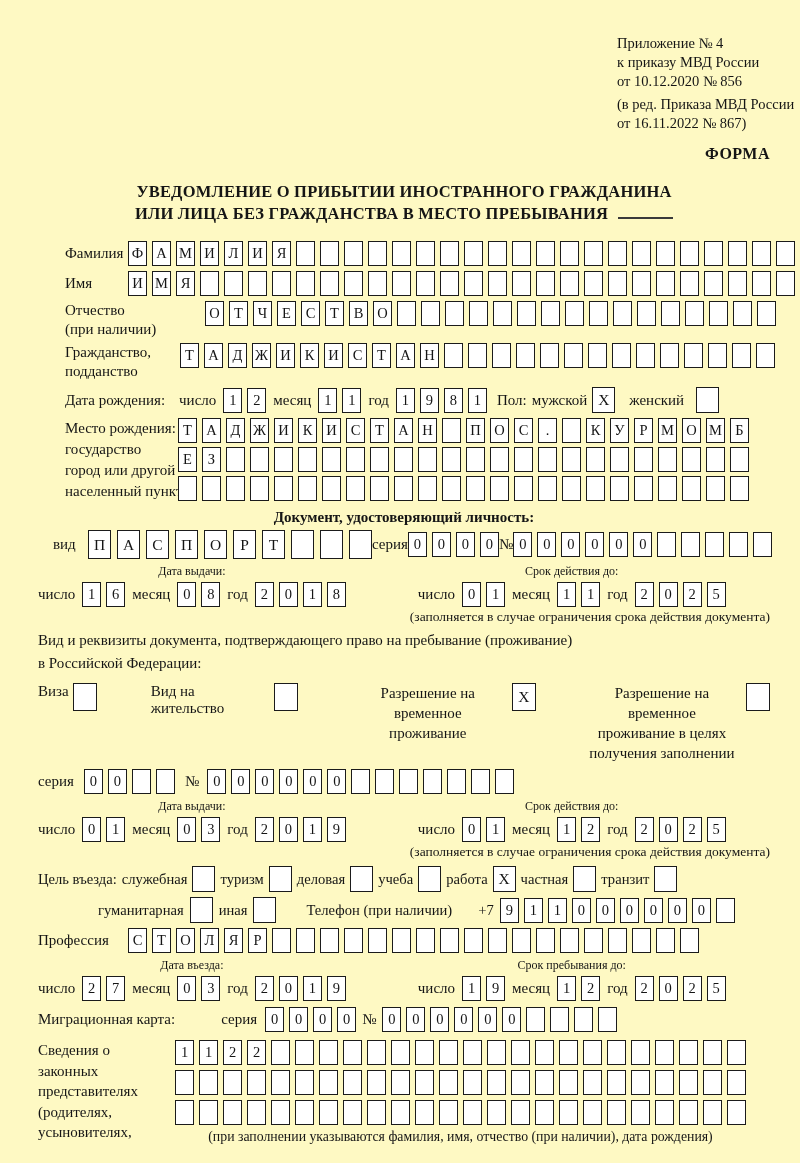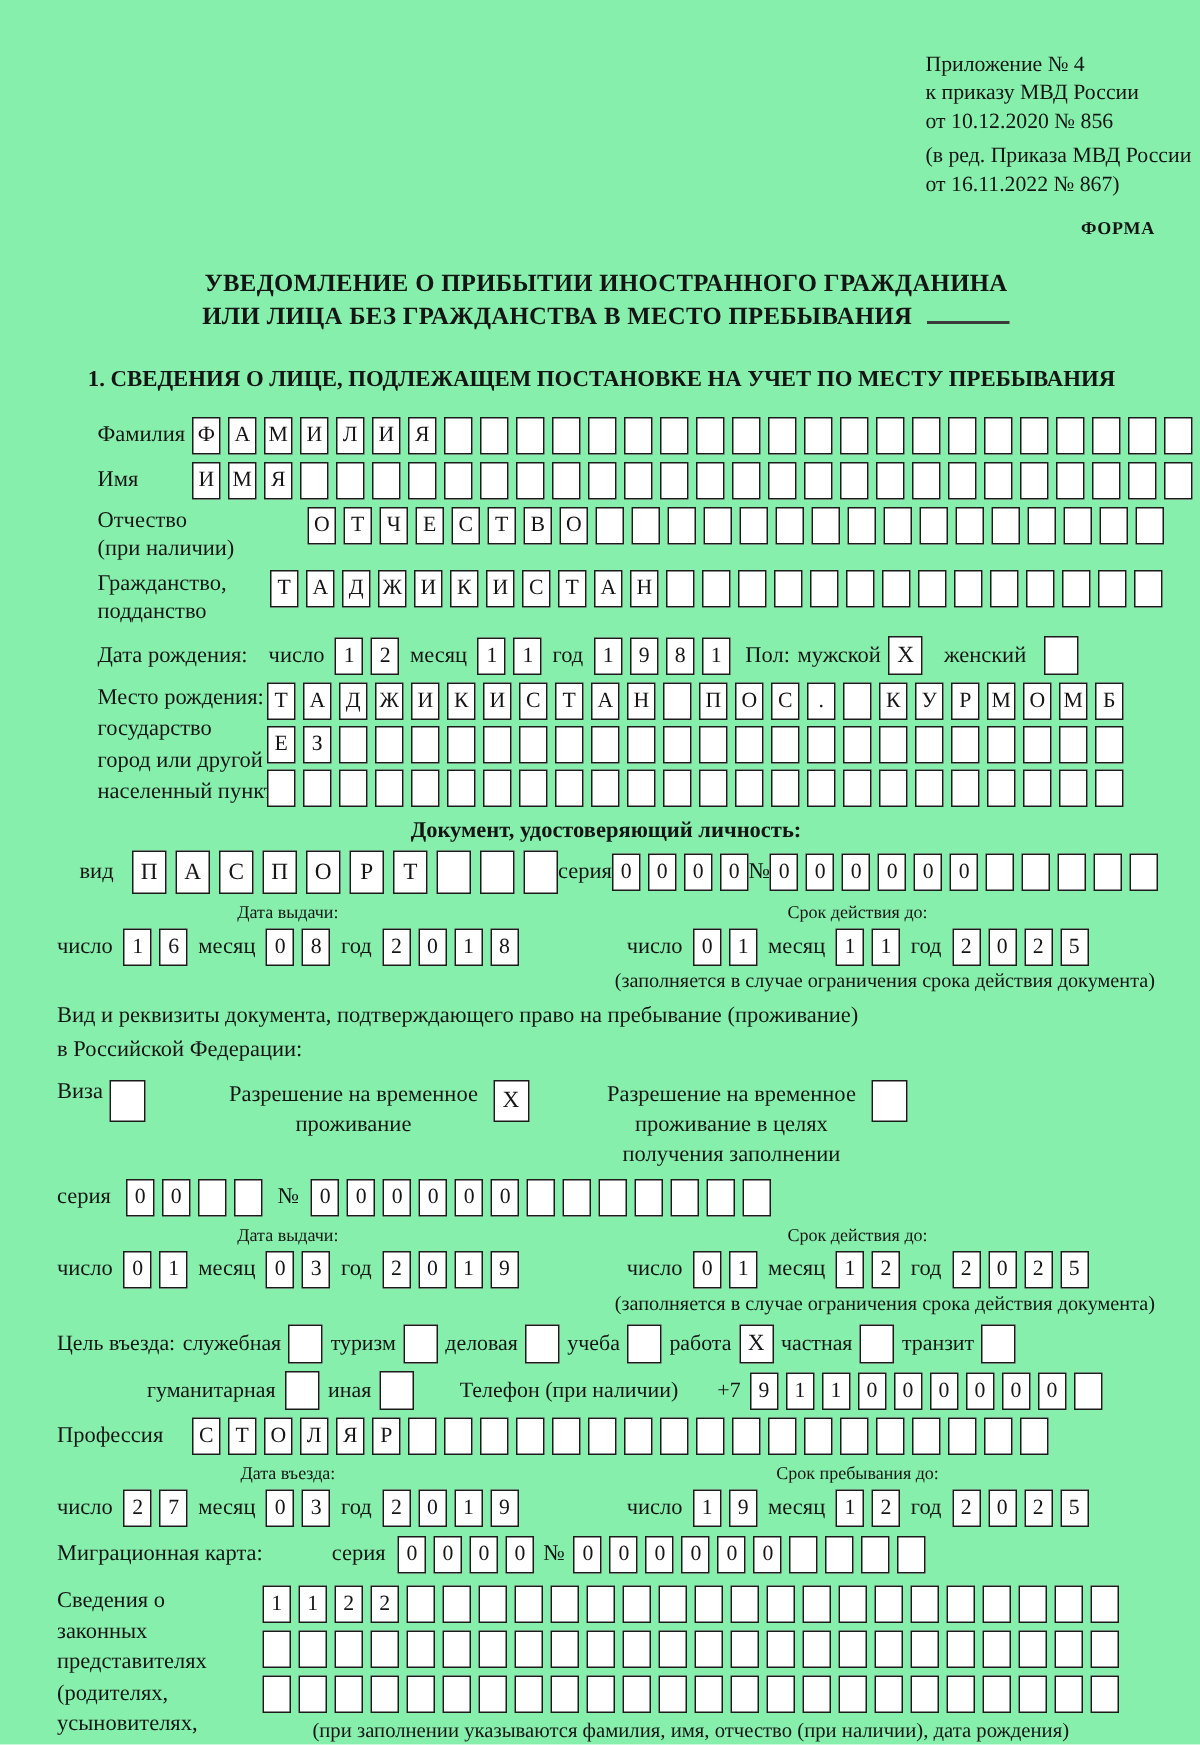--- a/index.html
+++ b/index.html
@@ -1,24 +1,24 @@
 <!DOCTYPE html>
 <html><head>
 <meta charset="utf-8">
 <style>
   html,body{margin:0;padding:0;background:#fff;}
   .page{
     width:800px;height:1163px;box-sizing:border-box;
     padding:34px 30px 8px 38px;
     font-family:"Liberation Serif","DejaVu Serif",serif;
-    color:#151515;font-size:15px;position:relative;overflow:hidden;background:#86efac;
+    color:#151515;font-size:15px;position:relative;overflow:hidden;background:#fef9c3;
   }
   .annex{margin-left:579px;font-size:14.5px;line-height:19px;white-space:nowrap;}
   .annex .gap{margin-top:4px;}
-  .forma{text-align:right;font-weight:bold;font-size:12px;margin-top:12px;letter-spacing:.5px;}
+  .forma{text-align:right;font-weight:bold;font-size:16px;margin-top:12px;letter-spacing:.5px;}
   .title{text-align:center;font-weight:bold;font-size:16.5px;line-height:22px;margin-top:18px;letter-spacing:.2px;}
   .blank{display:inline-block;width:55px;border-bottom:2.5px solid #3a3a3a;height:13px;margin-left:10px;}
   .sec{font-weight:bold;font-size:15.2px;text-align:center;margin-top:22px;margin-left:-6px;white-space:nowrap;}
   .crow{display:flex;align-items:center;margin-bottom:5px;}
   .trow{display:flex;align-items:flex-start;margin-bottom:4px;}
   .boxes{display:flex;gap:5px;}
   .cbox{width:17px;height:23px;border:1.7px solid #1b1b1b;display:flex;align-items:center;justify-content:center;
         font-size:14.5px;flex:none;background:#fff;}
   .lg .cbox{width:21px;height:27px;font-size:15.5px;}
   .checkbox{width:22px;height:26px;border:1.7px solid #1b1b1b;display:inline-flex;align-items:center;justify-content:center;
@@ -61,21 +61,20 @@
     <div>от 16.11.2022 № 867)</div>
   </div>
 
   <div class="forma">ФОРМА</div>
 
   <div class="title">
     <div>УВЕДОМЛЕНИЕ О ПРИБЫТИИ ИНОСТРАННОГО ГРАЖДАНИНА</div>
     <div><span>ИЛИ ЛИЦА БЕЗ ГРАЖДАНСТВА В МЕСТО ПРЕБЫВАНИЯ</span><span class="blank"></span></div>
   </div>
 
-  <div class="sec">1. СВЕДЕНИЯ О ЛИЦЕ, ПОДЛЕЖАЩЕМ ПОСТАНОВКЕ НА УЧЕТ ПО МЕСТУ ПРЕБЫВАНИЯ</div>
 
   <div class="crow findent" style="margin-top:16px;">
     <span class="lw63">Фамилия</span>
     <span class="boxes">
         <span class="cbox">Ф</span>
         <span class="cbox">А</span>
         <span class="cbox">М</span>
         <span class="cbox">И</span>
         <span class="cbox">Л</span>
         <span class="cbox">И</span>
@@ -422,20 +421,24 @@
   <div class="intro" style="margin-top:4px;">
     <div>Вид и реквизиты документа, подтверждающего право на пребывание (проживание)</div>
     <div>в Российской Федерации:</div>
   </div>
 
   <div class="visa-row">
     <div class="vopt">
       <span>Виза</span>
       <span class="checkbox" style="margin-left:4px;"></span>
     </div>
+    <div class="vopt" style="margin-left:18px;">
+      <span>Вид на жительство</span>
+      <span class="checkbox" style="margin-left:16px;"></span>
+    </div>
     <div class="vopt" style="margin-left:20px;">
       <span class="vlabel">
         <div>Разрешение на временное</div>
         <div>проживание</div>
       </span>
       <span class="checkbox" style="margin-left:10px;">X</span>
     </div>
     <div class="vopt" style="margin-left:16px;">
       <span class="vlabel">
         <div>Разрешение на временное</div>

